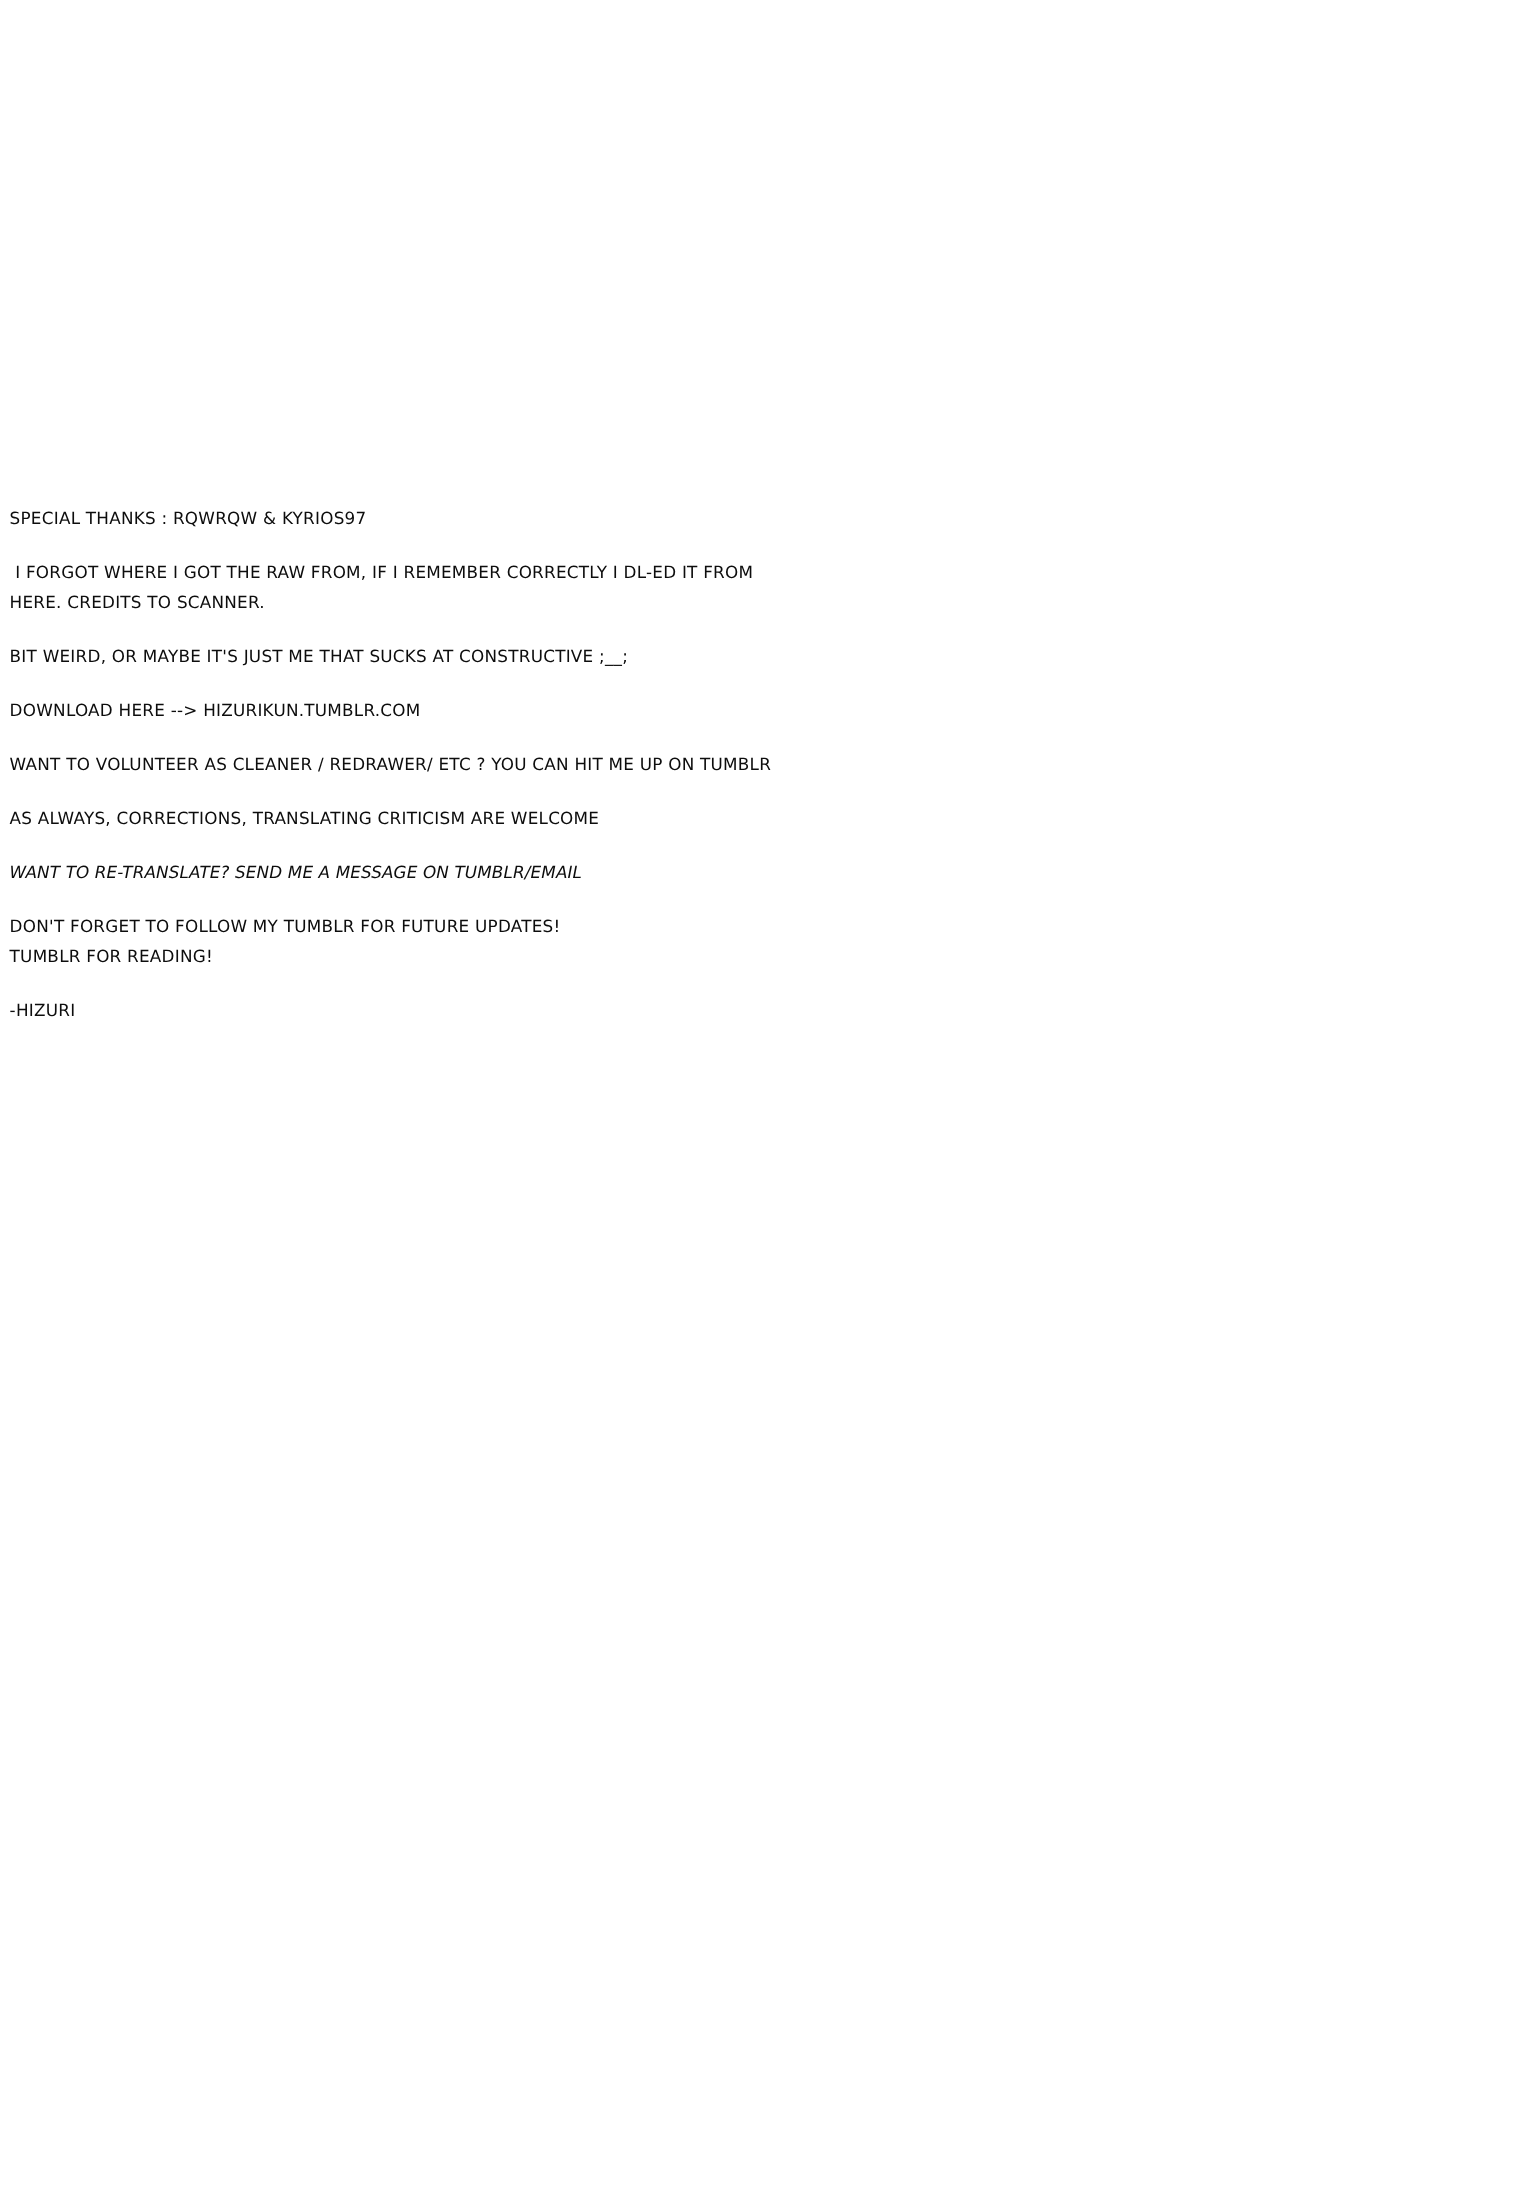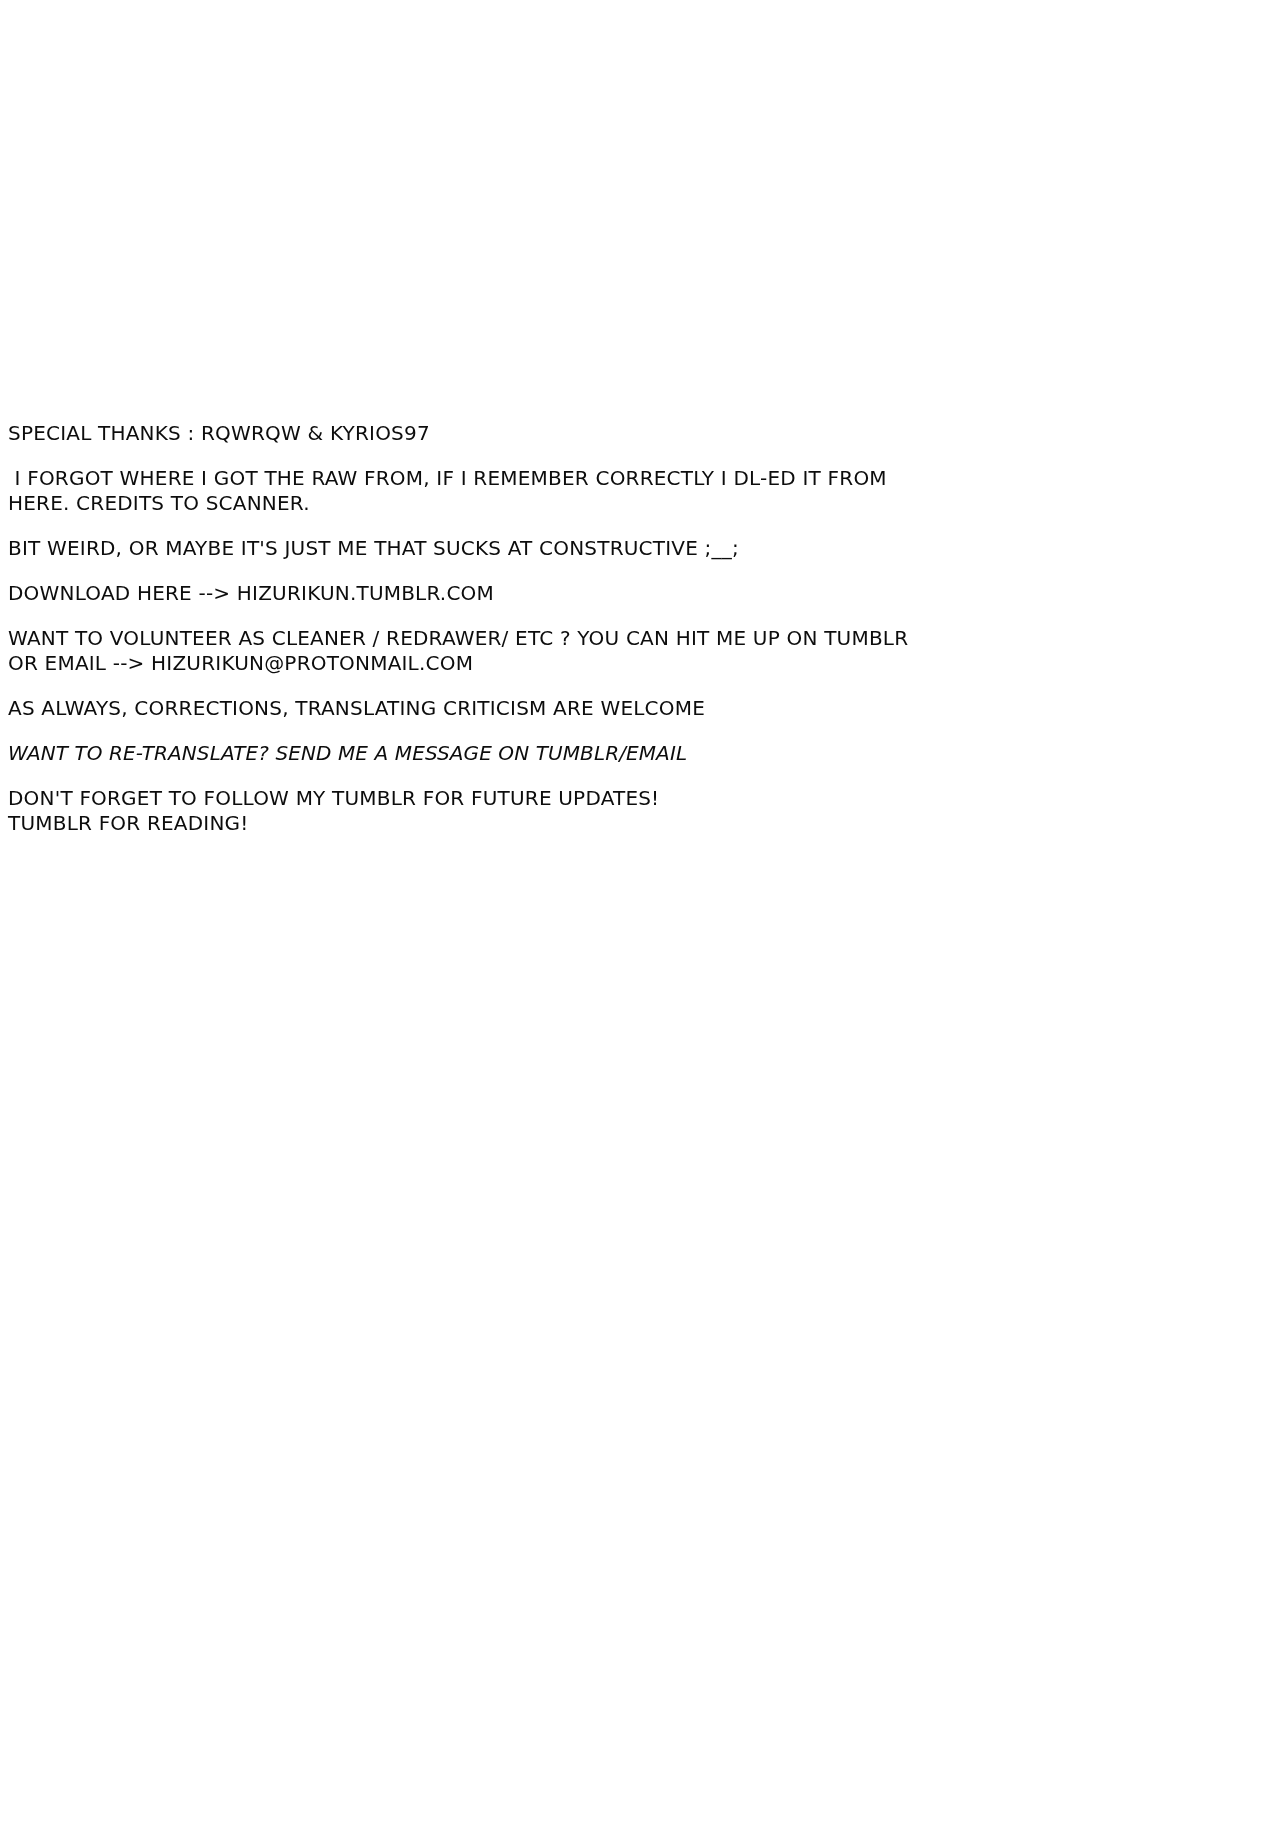--- a/index.html
+++ b/index.html
@@ -19,21 +19,21 @@
     position: absolute;
     top: 421px;
     left: 8px;
     width: 980px;
   }
   .para {
     margin: 0 0 20px 0;
   }
   .line {
     display: block;
-    font-size: 20px;
+    font-size: 14px;
     line-height: 25px;
     letter-spacing: 0.2px;
     white-space: pre-wrap;
     font-weight: normal;
   }
   .para.bold .line {
     font-weight: normal;
     font-style: italic;
     letter-spacing: 0.1px;
   }
@@ -56,31 +56,33 @@
     <div class="para">
       <span class="line">BIT WEIRD, OR MAYBE IT'S JUST ME THAT SUCKS AT CONSTRUCTIVE ;__;</span>
     </div>
 
     <div class="para">
       <span class="line">DOWNLOAD HERE --&gt; HIZURIKUN.TUMBLR.COM</span>
     </div>
 
     <div class="para">
       <span class="line">WANT TO VOLUNTEER AS CLEANER / REDRAWER/ ETC ? YOU CAN HIT ME UP ON TUMBLR</span>
-      <span class="line">OR EMAIL --&gt; HIZURIKUN@PROTONMAIL.COM</span>
     </div>
 
     <div class="para">
       <span class="line">AS ALWAYS, CORRECTIONS, TRANSLATING CRITICISM ARE WELCOME</span>
     </div>
 
     <div class="para bold">
       <span class="line">WANT TO RE-TRANSLATE? SEND ME A MESSAGE ON TUMBLR/EMAIL</span>
     </div>
 
     <div class="para">
       <span class="line">DON'T FORGET TO FOLLOW MY TUMBLR FOR FUTURE UPDATES!</span>
       <span class="line">TUMBLR FOR READING!</span>
     </div>
 
+    <div class="para">
+      <span class="line">-HIZURI</span>
+    </div>
 
   </section>
 </main>
 
 </body></html>

